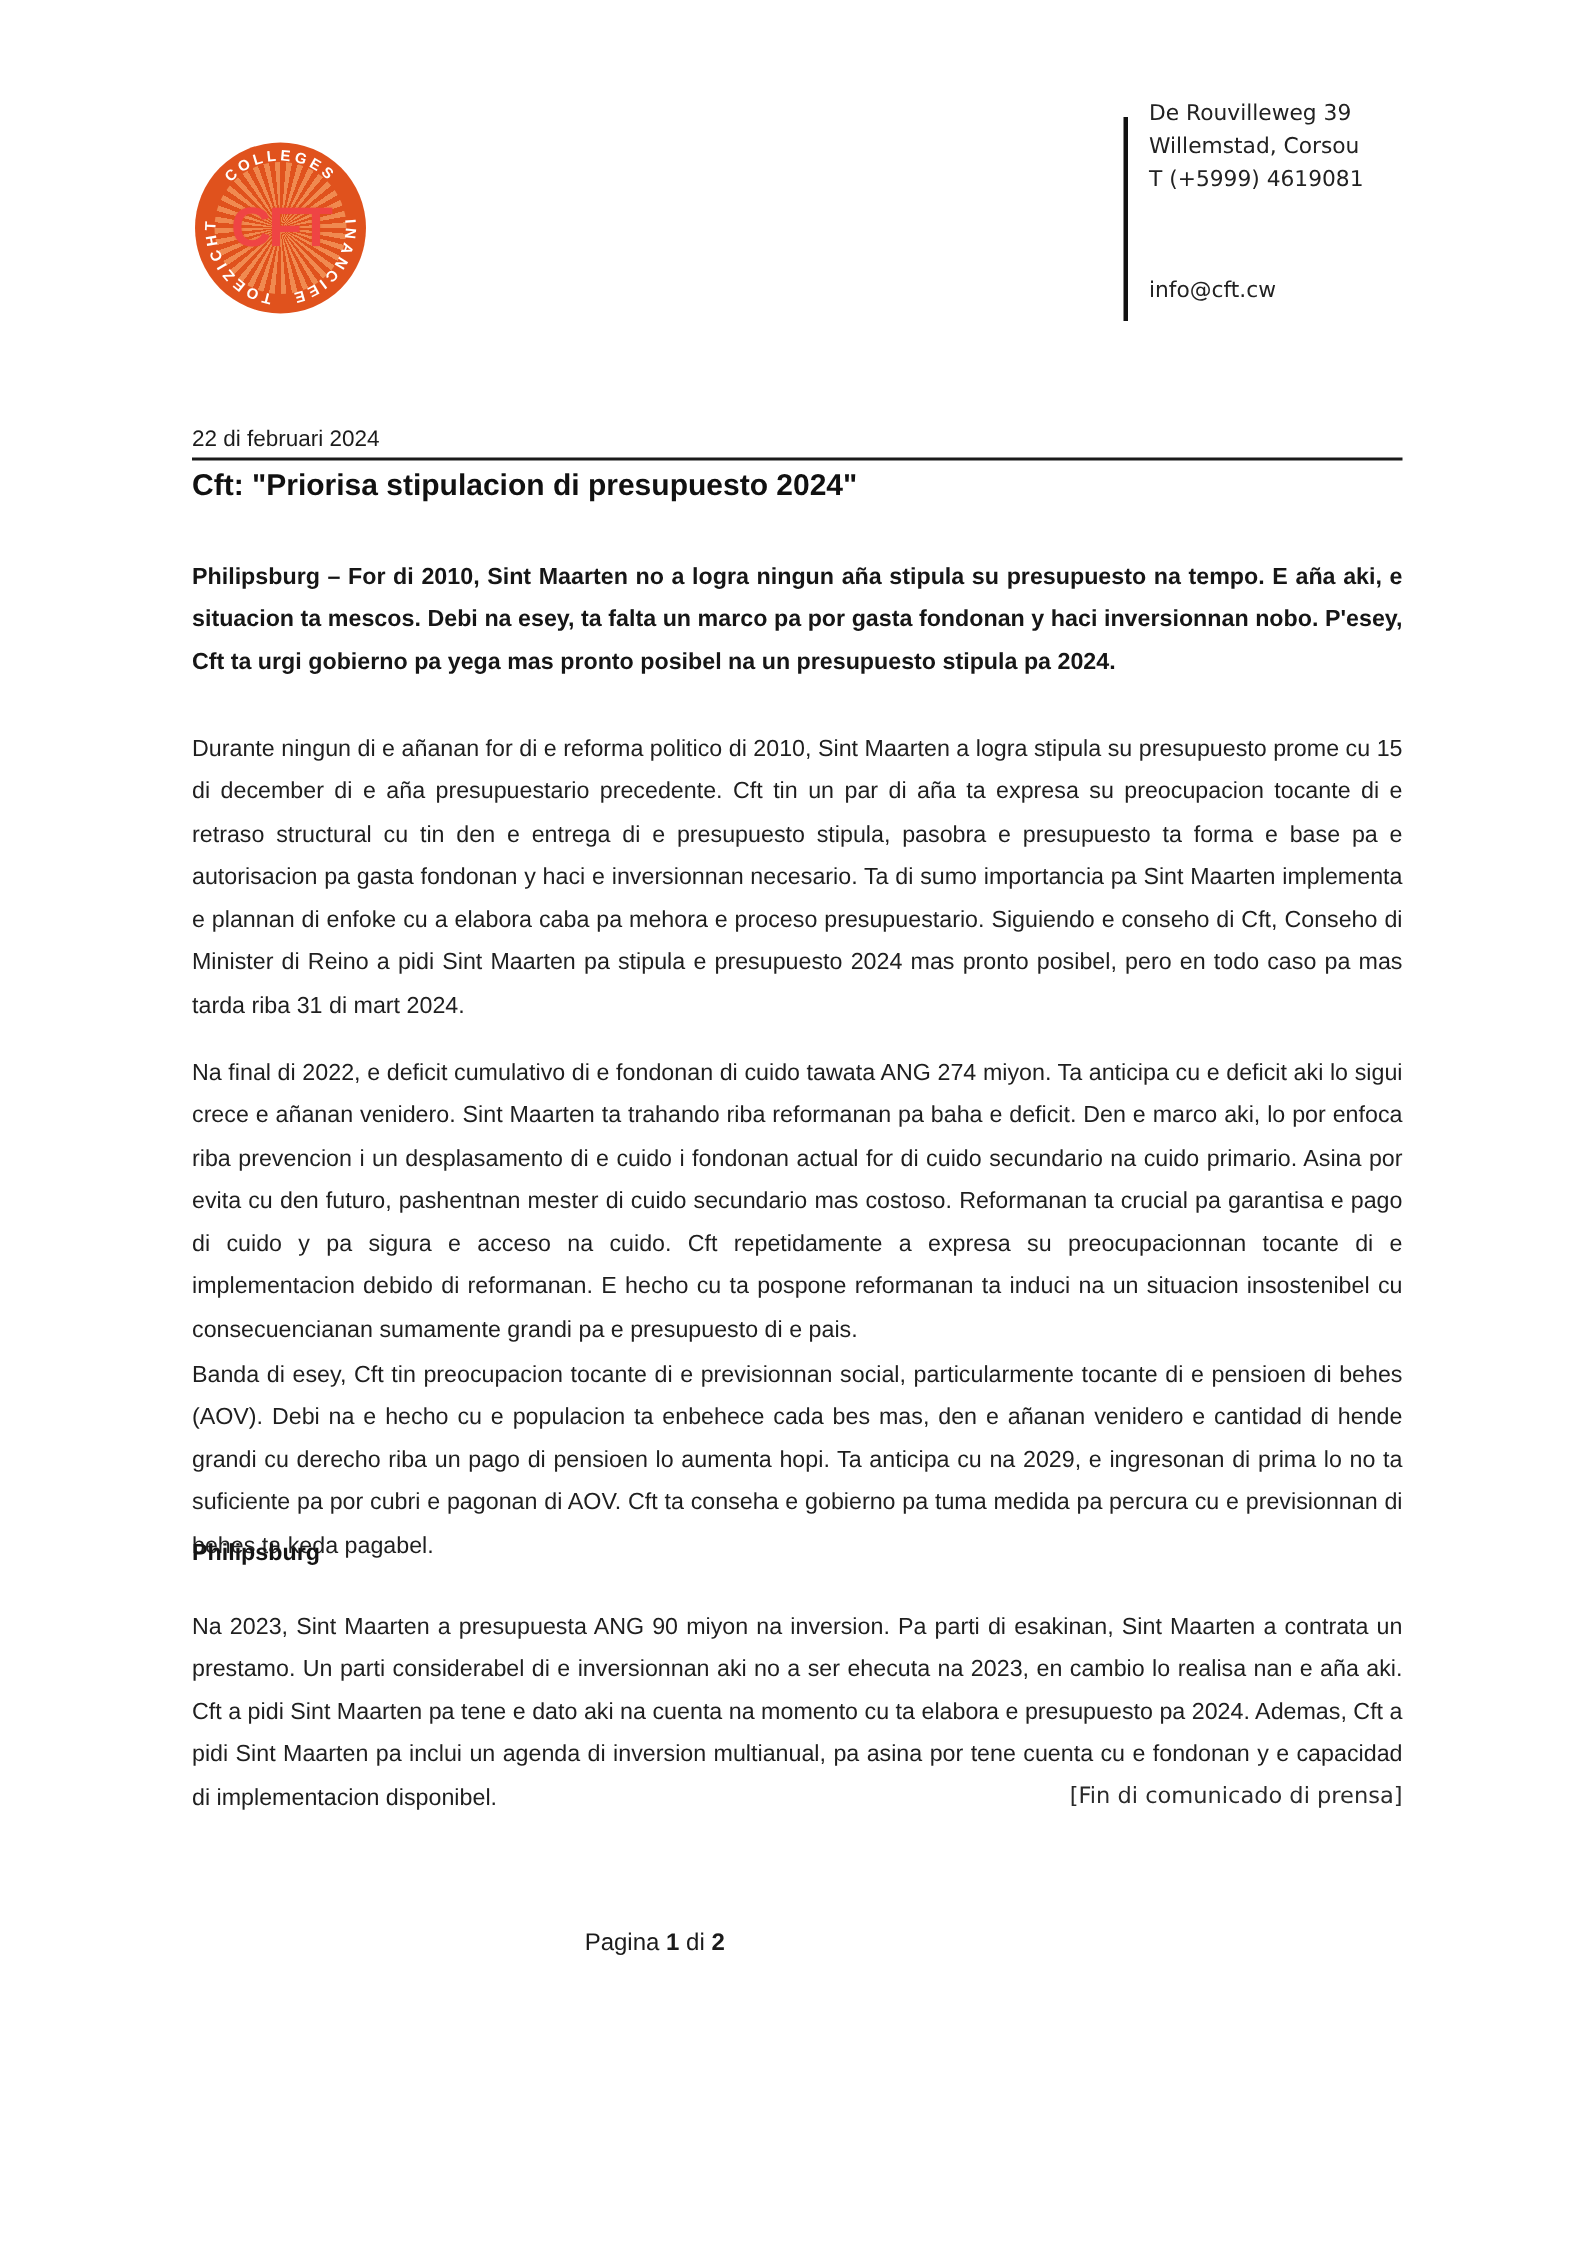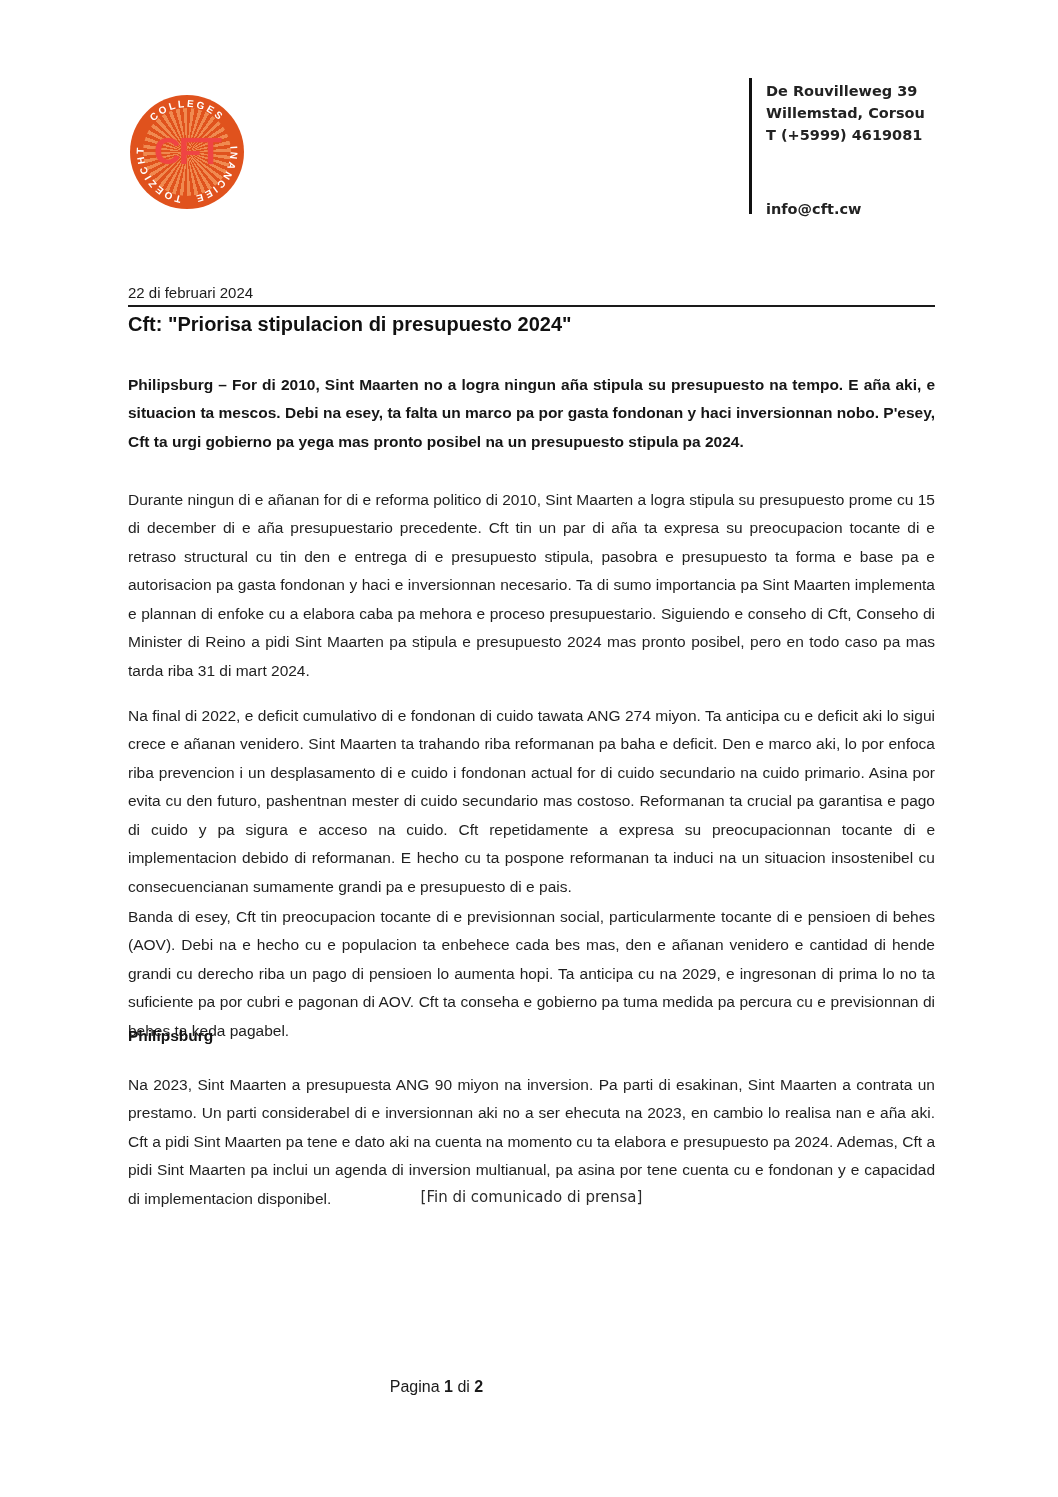--- a/index.html
+++ b/index.html
@@ -42,23 +42,23 @@
   }
   .logo-arcs{position:absolute;inset:0;width:114px;height:114px;}
   .logo-arcs text{
     font-family:"Liberation Sans", sans-serif;
     font-size:10px;font-weight:bold;letter-spacing:2.5px;fill:#ffffff;
   }
   .vrule{
     position:absolute;left:749px;top:78px;width:3px;height:136px;background:#111;
   }
   .contact{
-    position:absolute;left:766px;top:80px;width:200px;
+    position:absolute;left:766px;top:65px;width:200px;
     font-family:"DejaVu Sans", sans-serif;
-    font-size:14.5px;line-height:22px;color:#222;font-weight:bold;
+    font-size:14.5px;line-height:22px;color:#222;
   }
   .contact .phone{margin-top:0;}
   .contact .email{margin-top:52px;}
 
   
   .doc-title{
     position:absolute;left:128px;top:246px;width:807px;
     font-size:33px;font-weight:400;letter-spacing:-.3px;color:#161616;
   }
   .doc-date{
@@ -83,24 +83,24 @@
     font-size:15.5px;font-weight:bold;color:#141414;
   }
   .h-care{top:655px;}
   .p-care{top:686px;}
   .p-social{top:887px;}
   .h-inv{top:1027px;}
   .p-inv{top:1055px;}
   .closing{
     position:absolute;left:128px;top:1188px;width:807px;
     font-family:"DejaVu Sans", sans-serif;
-    font-size:15px;color:#2a2a2a;text-align:center;
+    font-size:15px;color:#2a2a2a;text-align:right;
   }
   .footer{
-    position:absolute;left:0;top:1378px;width:873px;
+    position:absolute;left:0;top:1287px;width:873px;
     text-align:center;font-size:16px;color:#1b1b1b;
   }
   .footer b{font-weight:bold;}
 </style>
 </head>
 <body>
 
 <div class="page">
 
   <div class="logo">

